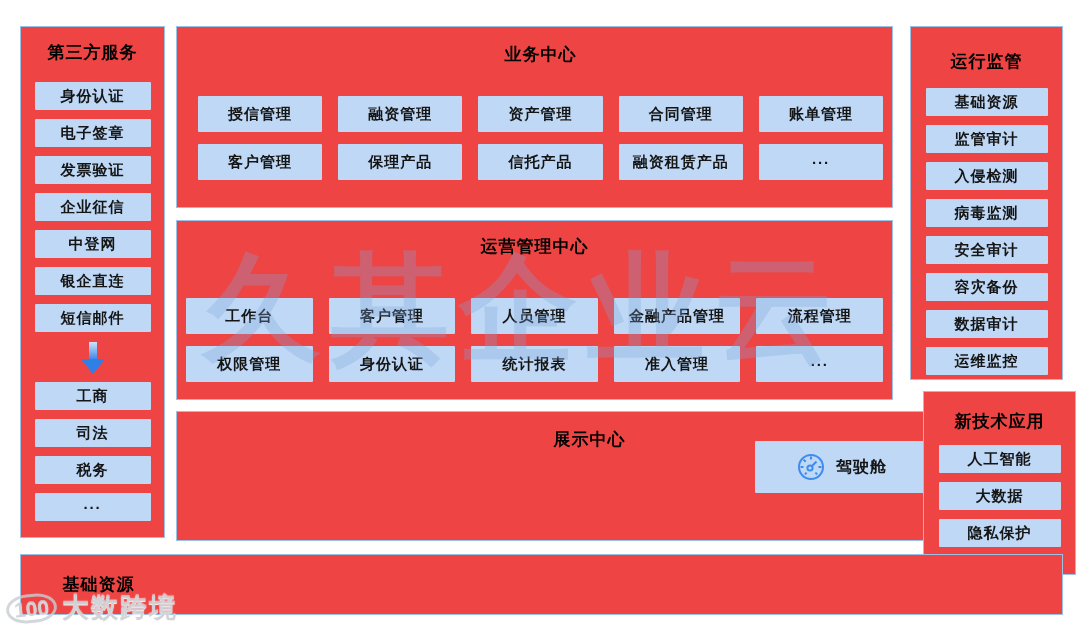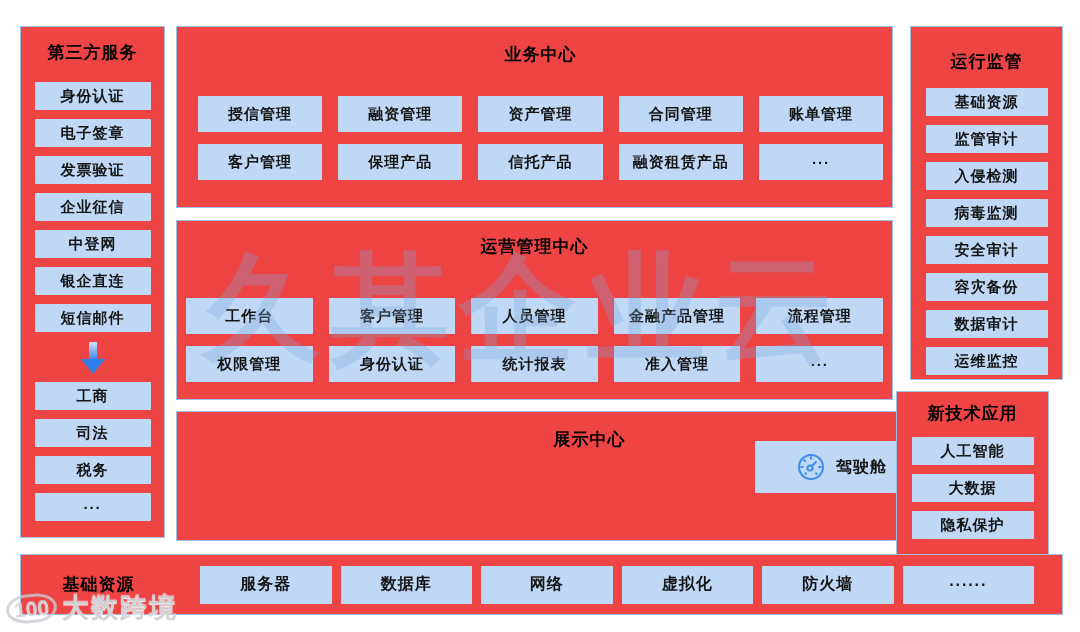--- a/index.html
+++ b/index.html
@@ -28,21 +28,21 @@
   
   .display{left:176px;top:403px;width:827px;height:130px;padding:16px 0 0 0;}
   .display .panel-title{margin-bottom:6px;}
   .display-row{display:flex;justify-content:flex-end;padding:0 74px 0 82px;margin-top:-17px;gap:8px;}
   .display-chip{width:173px;height:52px;gap:10px;font-size:16px;}
   .display-chip svg{display:block;}
   
   .monitoring{left:910px;top:18px;width:153px;height:354px;padding-top:23px;}
   .monitoring .panel-title{margin-bottom:14px;}
   .monitoring .chip,.newtech .chip{width:122px;height:28px;margin:0 auto 9px auto;}
-  .newtech{left:896px;top:383px;width:153px;height:184px;padding-top:10px;}
+  .newtech{left:923px;top:383px;width:153px;height:184px;padding-top:18px;}
   .newtech .panel-title{margin-bottom:11px;}
   
   .resources{left:20px;top:546px;width:1043px;height:61px;display:flex;align-items:center;padding:0 28px 0 0;gap:24px;}
   .resources .panel-title{width:155px;flex:none;}
   .resources .res-chips{flex:1;display:flex;gap:9px;}
   .resources .chip{flex:1;height:38px;font-size:16px;}
   
   .watermark{
     position:absolute;left:203px;top:247px;width:700px;z-index:5;pointer-events:none;
     font-size:118px;font-weight:700;letter-spacing:10px;line-height:1.05;white-space:nowrap;
@@ -167,28 +167,20 @@
 
   <aside class="panel newtech">
     <div class="panel-title">新技术应用</div>
     <div class="chip">人工智能</div>
     <div class="chip">大数据</div>
     <div class="chip">隐私保护</div>
   </aside>
 
   <footer class="panel resources">
     <div class="panel-title">基础资源</div>
-    <div class="res-chips">
-      <div class="chip">服务器</div>
-      <div class="chip">数据库</div>
-      <div class="chip">网络</div>
-      <div class="chip">虚拟化</div>
-      <div class="chip">防火墙</div>
-      <div class="chip">······</div>
-    </div>
   </footer>
 
   <div class="watermark">久其企业云</div>
   <div class="brand">
     <span class="brand-badge">100</span>
     <span class="brand-text">大数跨境</span>
   </div>
 
 </div>
 

